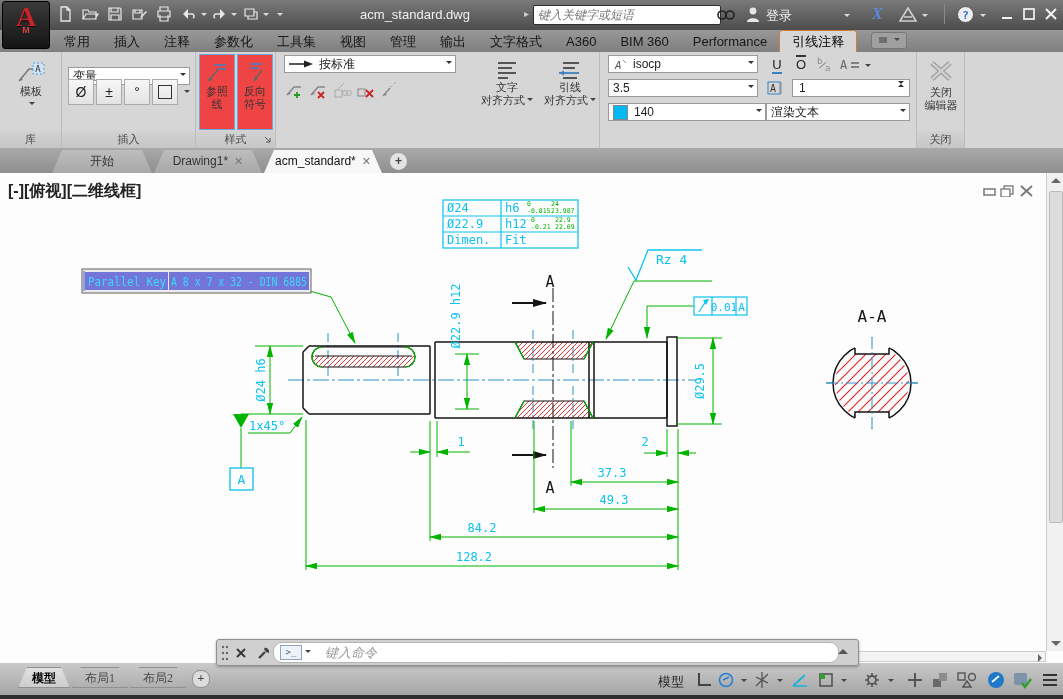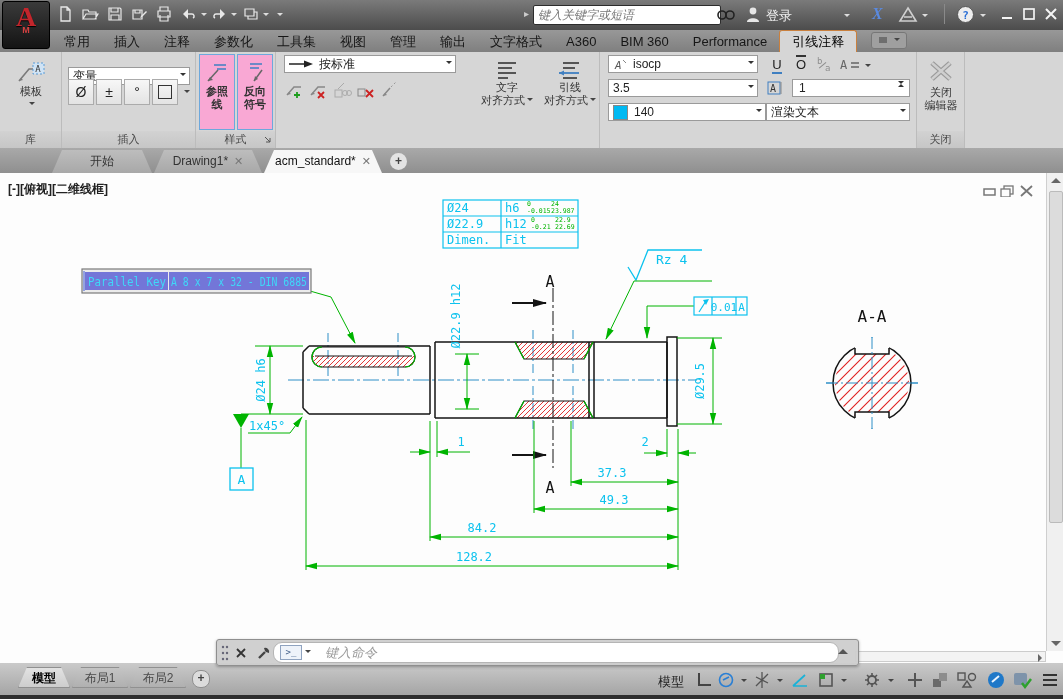--- a/index.html
+++ b/index.html
@@ -42,53 +42,53 @@
   .panel{position:absolute;top:0;height:96px;border-right:1px solid #bcbcbc;box-sizing:border-box;}
   .plabel{position:absolute;left:0;bottom:0;width:100%;height:17px;line-height:17px;
     text-align:center;font-size:11px;color:#4a4a4a;background:linear-gradient(#d2d2d2,#c6c6c6);}
   .combo{position:absolute;background:#fff;border:1px solid #9a9a9a;height:18px;
     font-size:12px;color:#222;display:flex;align-items:center;padding-left:4px;box-sizing:border-box;}
   .combo .car{position:absolute;right:3px;border-top-color:#333;}
   .sqbtn{position:absolute;width:26px;height:26px;background:linear-gradient(#f7f7f7,#e3e3e3);
     border:1px solid #ababab;text-align:center;line-height:24px;font-size:14px;color:#222;box-sizing:border-box;}
   .bigbtn{position:absolute;top:2px;height:76px;display:flex;flex-direction:column;align-items:center;
     font-size:11px;color:#333;line-height:13px;text-align:center;}
-  .tglbtn{background:#f9a8d4;border:1px solid #6da8dc;box-sizing:border-box;font-weight:bold;}
+  .tglbtn{background:#ef4444;border:1px solid #6da8dc;box-sizing:border-box;}
   .mini{display:inline-block;margin-right:4px;}
   
   #filetabs{position:absolute;left:0;top:148px;width:1063px;height:25px;
     background:linear-gradient(#a9a9a9,#8f8f8f);}
   .ftab{position:absolute;top:2px;height:23px;line-height:23px;text-align:center;
     font-size:12px;color:#333;background:linear-gradient(#bdbdbd,#a8a8a8);
     clip-path:polygon(10px 0,calc(100% - 10px) 0,100% 100%,0 100%);}
   .ftab.active{background:#f7f7f7;color:#111;}
   .ftab .x{color:#777;margin-left:6px;font-size:11px;}
   #plusftab{position:absolute;left:374px;top:5px;width:17px;height:17px;border-radius:9px;
     background:#e3e3e3;color:#444;text-align:center;line-height:16px;font-weight:bold;}
   
   #canvas{position:absolute;left:0;top:173px;width:1046px;height:489px;background:#fdfdfd;overflow:hidden;}
-  #vplabel{position:absolute;left:8px;top:8px;font-size:12px;font-weight:bold;color:#222;}
+  #vplabel{position:absolute;left:8px;top:8px;font-size:16px;font-weight:bold;color:#222;}
   .vpctl{position:absolute;top:12px;width:15px;height:12px;color:#666;}
   
   #vscroll{position:absolute;left:1046px;top:173px;width:17px;height:478px;background:#f0f0f0;border-left:1px solid #cfcfcf;box-sizing:border-box;}
   #vthumb{position:absolute;left:2px;top:18px;width:12px;height:330px;background:#dcdcdc;border:1px solid #bbb;border-radius:2px;}
   #hscroll{position:absolute;left:855px;top:651px;width:191px;height:11px;background:#f3f3f3;border:1px solid #ccc;box-sizing:border-box;}
   .tri{width:0;height:0;display:inline-block;}
   
   #cmdbar{position:absolute;left:216px;top:639px;width:641px;height:25px;z-index:6;
     background:rgba(205,205,205,.95);border:1px solid #8f8f8f;border-radius:3px;
     box-shadow:0 1px 3px rgba(0,0,0,.3);display:flex;align-items:center;}
   #cmdinput{position:absolute;left:56px;top:2px;width:564px;height:19px;background:#fff;
     border:1px solid #b5b5b5;border-radius:9px;display:flex;align-items:center;}
   #cmdprompt{margin-left:6px;width:20px;height:13px;border:1px solid #8fa3c0;background:#eef3fa;
     color:#44608a;font-size:9px;line-height:12px;text-align:center;font-family:"DejaVu Sans Mono",monospace;}
   #cmdtext{margin-left:14px;font-style:italic;color:#9a9a9a;font-size:13px;}
   
   #statusbar{position:absolute;left:0;top:663px;width:1063px;height:36px;
-    background:linear-gradient(#cacaca,#a0a0a0);}
+    background:linear-gradient(#cacaca,#a0a0a0);font-family:Liberation Serif, serif;}
   #sbbottom{position:absolute;left:0;top:32px;width:1063px;height:4px;background:#2e2e2e;}
   .ltab{position:absolute;top:4px;height:21px;line-height:21px;text-align:center;font-size:12px;
     color:#4a4a4a;background:linear-gradient(#c4c4c4,#b0b0b0);border:1px solid #909090;
     clip-path:polygon(9px 0,calc(100% - 9px) 0,100% 100%,0 100%);box-sizing:border-box;}
   .ltab.active{font-weight:bold;color:#000;background:linear-gradient(#e2e2e2,#cdcdcd);}
   .sico{position:absolute;top:7px;width:20px;height:20px;}
   
   svg{display:block;}
   text{font-family:"DejaVu Sans Mono",monospace;}
 </style>
@@ -144,20 +144,21 @@
       </span>
     <span class="car" style="position:absolute;left:229px;top:13px"></span>
     <span class="qat" style="left:242px">
       <svg width="18" height="18">
           <path d="M3,4 h9 v7 h-9 z M6,11 v3 h9 v-7 h-3" fill="none" stroke="#e8e8e8" stroke-width="1.2"></path>
         </svg>
       </span>
     <span class="car" style="position:absolute;left:261px;top:13px"></span>
     <span class="car" style="position:absolute;left:275px;top:13px"></span>
 
+    <div id="apptitle">acm_standard.dwg</div>
     <span style="position:absolute;left:524px;top:8px;color:#ccc;font-size:10px">▸</span>
 
     <input id="searchbox" placeholder="键入关键字或短语" style="">
     <span class="qat" style="left:716px;top:7px">
       <svg width="20" height="16">
           <circle cx="6" cy="8" r="4" fill="none" stroke="#222" stroke-width="1.6"></circle>
           <circle cx="14" cy="8" r="4" fill="none" stroke="#222" stroke-width="1.6"></circle>
           <path d="M9,6 h2" stroke="#222" stroke-width="1.6"></path>
         </svg>
       </span>

